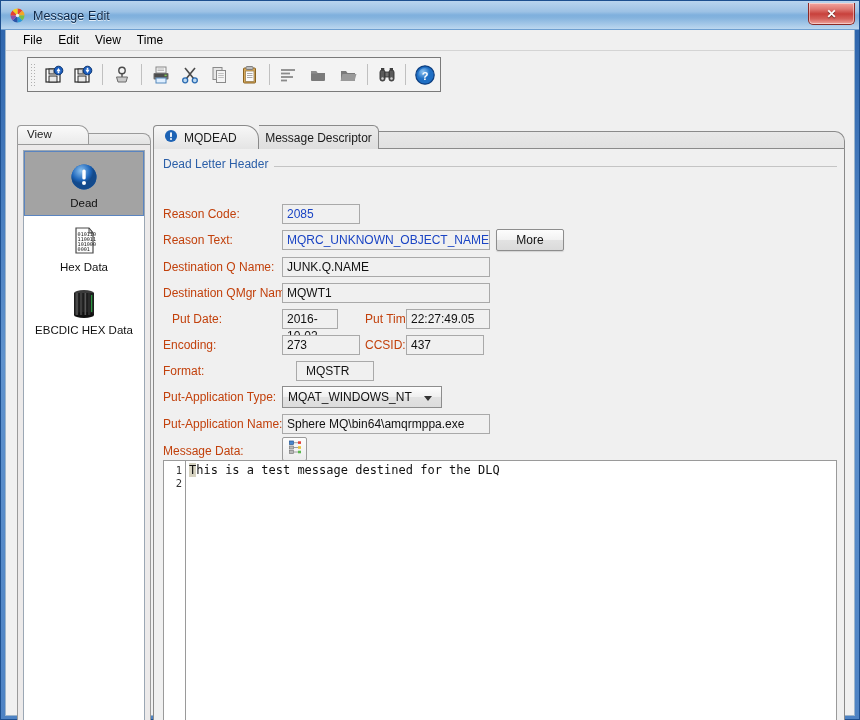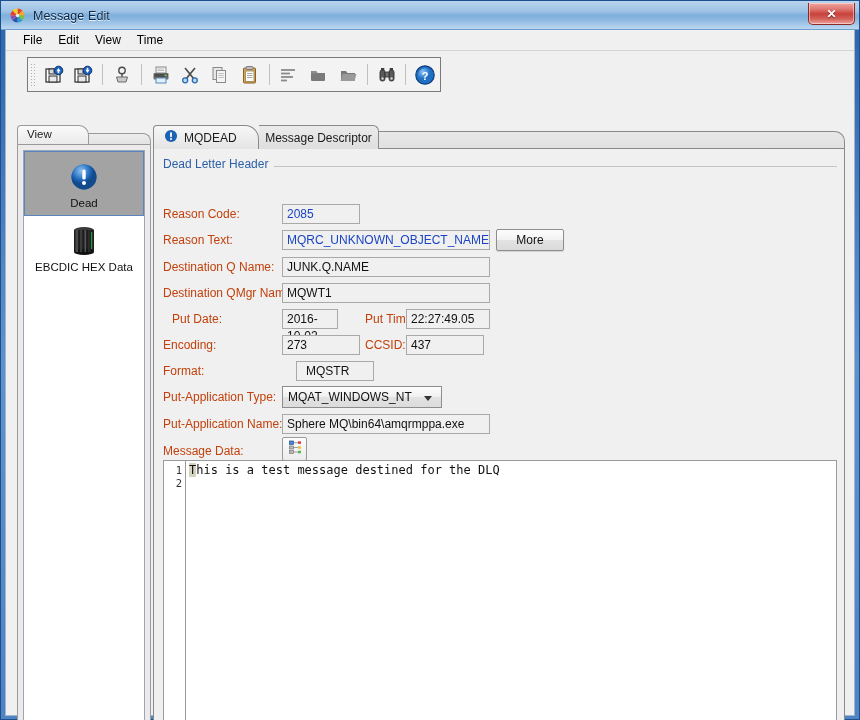--- a/index.html
+++ b/index.html
@@ -415,20 +415,33 @@
                   <stop offset="100%" stop-color="#134a8c"></stop>
                 </radialGradient>
                   </defs>
                 <rect x="13.3" y="7.5" width="3.4" height="10" rx="1.5" fill="#ffffff"></rect>
                 <circle cx="15" cy="21" r="2" fill="#ffffff"></circle>
               </svg>
             </div>
             <div class="icon-label">Dead</div>
           </div>
 
+          <div class="icon-entry">
+            <div class="icon-glyph">
+              <svg width="30" height="32" viewBox="0 0 30 32">
+                <path d="M7 3 L20 3 L24 8 L24 28 L7 28 Z" fill="#fdfdfd" stroke="#4a4a4a" stroke-width="1.2"></path>
+                <path d="M20 3 L20 8 L24 8 Z" fill="#dcdcdc" stroke="#4a4a4a" stroke-width="1"></path>
+                <text x="8.6" y="11" font-size="5.1" font-family="DejaVu Sans Mono, monospace" fill="#111">010110</text>
+                <text x="8.6" y="16" font-size="5.1" font-family="DejaVu Sans Mono, monospace" fill="#111">110011</text>
+                <text x="8.6" y="21" font-size="5.1" font-family="DejaVu Sans Mono, monospace" fill="#111">101000</text>
+                <text x="8.6" y="26" font-size="5.1" font-family="DejaVu Sans Mono, monospace" fill="#111">0001</text>
+              </svg>
+            </div>
+            <div class="icon-label">Hex Data</div>
+          </div>
 
           <div class="icon-entry">
             <div class="icon-glyph">
               <svg width="34" height="32" viewBox="0 0 34 32">
                 <ellipse cx="17" cy="5" rx="10" ry="3" fill="#3a3a3a"></ellipse>
                 <rect x="7" y="5" width="20" height="22" fill="#1d1d1d"></rect>
                 <ellipse cx="17" cy="27" rx="10" ry="3" fill="#101010"></ellipse>
                 <rect x="8.5" y="5" width="2.6" height="22" fill="#4a4a4a"></rect>
                 <rect x="13" y="5" width="2.2" height="22" fill="#3c3c3c"></rect>
                 <rect x="17.5" y="5" width="1.6" height="22" fill="#565656"></rect>

